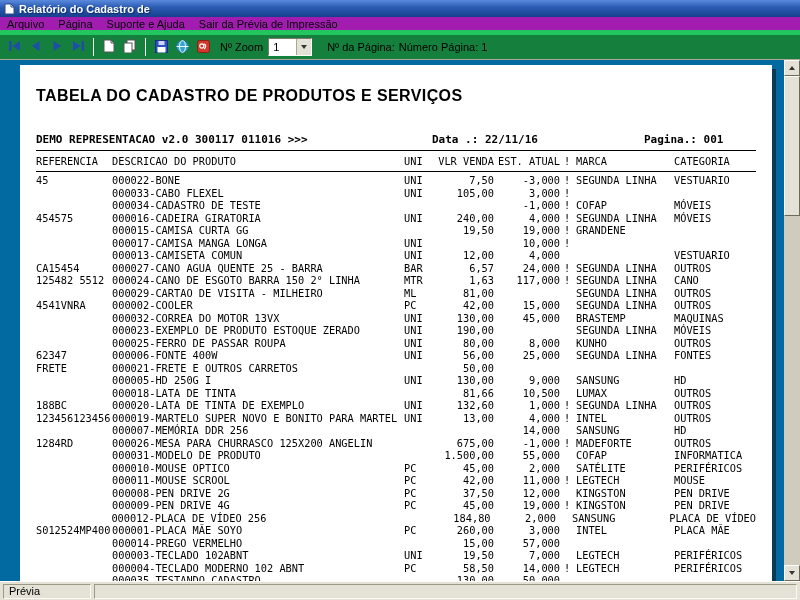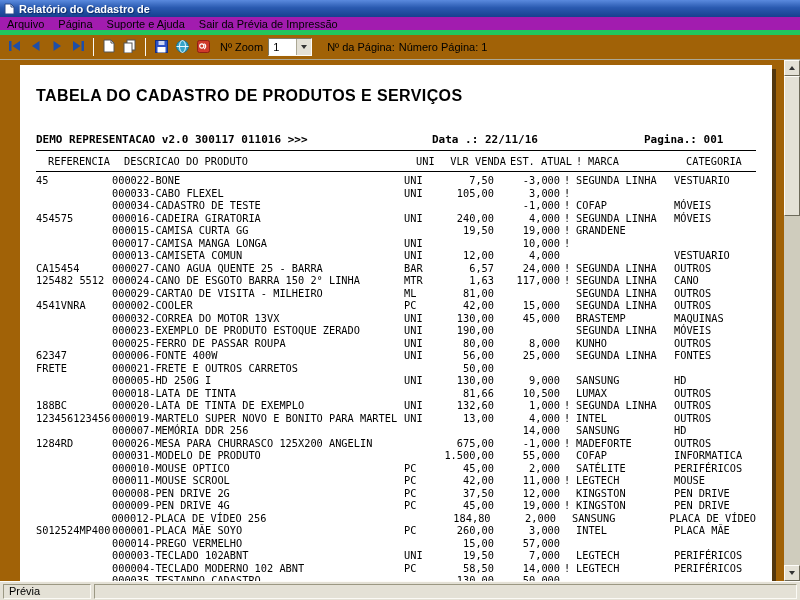--- a/index.html
+++ b/index.html
@@ -9,45 +9,45 @@
   
   .titlebar { height:17px; background:linear-gradient(180deg,#5a8ade 0%, #2a5ab0 45%, #16408f 100%); color:#fff; display:flex; align-items:center; padding:0 4px; gap:4px; flex:0 0 auto;text-align:right; }
   .titletext { font-size:11px; font-weight:bold; text-shadow:1px 1px 1px #0a2a66; white-space:nowrap; }
   .titleicon { display:flex; }
 
   
   .menubar { height:18px; background:#a21caf; border-bottom:5px solid #22c55e; display:flex; align-items:center; font-size:11px; color:#000; flex:0 0 auto; }
   .menuitem { padding:1px 7px; cursor:default; }
 
   
-  .toolbar { height:25px; background:#a16207; border-bottom:1px solid #aca895; display:flex; align-items:center; padding:0 5px; gap:1px; flex:0 0 auto; font-size:11px; }
+  .toolbar { height:25px; background:#15803d; border-bottom:1px solid #aca895; display:flex; align-items:center; padding:0 5px; gap:1px; flex:0 0 auto; font-size:11px; }
   .tbtn { width:20px; height:20px; display:flex; align-items:center; justify-content:center; border:1px solid transparent; }
   .tsep { width:1px; height:18px; background:#b4b09e; border-right:1px solid #f8f7f2; margin:0 4px; }
   .zoomlabel { margin:0 4px 0 6px; white-space:nowrap; }
   .combo { width:44px; height:18px; background:#fff; border:1px solid; border-color:#7b7968 #fdfcf8 #fdfcf8 #7b7968; display:flex; align-items:center; }
   .combo-val { flex:1; padding-left:4px; font-size:11px; }
   .combo-btn { width:15px; height:100%; background:#e4e1d6; border-left:1px solid #aca895; display:flex; align-items:center; justify-content:center; }
   .pageinfo { margin-left:14px; white-space:nowrap; display:flex; gap:4px; }
 
   .tri-down { width:0; height:0; border-left:3px solid transparent; border-right:3px solid transparent; border-top:4px solid #333; display:inline-block; }
   .tri-up { width:0; height:0; border-left:3px solid transparent; border-right:3px solid transparent; border-bottom:4px solid #333; display:inline-block; }
 
   
-  .main { flex:1 1 auto; background:#a16207; position:relative; overflow:hidden; }
+  .main { flex:1 1 auto; background:#0369a1; position:relative; overflow:hidden; }
   .page { position:absolute; left:20px; top:5px; width:752px; height:620px; background:#fff; box-shadow:4px 4px 0 rgba(20,20,20,.55); padding:22px 16px 0 16px; color:#000; }
 
   .rpt-title { font-size:16px; font-weight:bold; letter-spacing:.4px; margin-bottom:28px; font-family:"Liberation Sans", sans-serif; }
   .rpt-subhead { display:flex; font-family:"DejaVu Sans Mono", monospace; font-size:11px; font-weight:bold; margin-bottom:4px; }
   .rpt-subhead .demo { flex:1; }
   .rpt-subhead .date { width:172px; }
   .rpt-subhead .pg { width:112px;margin-left:40px; }
   .hr { border-top:1px solid #000; margin:2px 0; }
 
   .thead, .trow { display:flex; font-family:"DejaVu Sans Mono", monospace; font-size:10.3px; white-space:nowrap; }
-  .thead { padding:2px 0;margin-left:12px; }
+  .thead { padding:2px 0; }
   .trow { height:12.5px; line-height:12.5px; }
   .cell { display:block; overflow:visible; }
   .c-ref   { width:76px; }
   .c-desc  { width:292px; }
   .c-uni   { width:30px; }
   .c-vlr   { width:60px; text-align:right; }
   .c-est   { width:66px; text-align:right; }
   .c-flag  { width:14px; text-align:center; }
   .c-marca { width:100px; padding-left:2px; }
   .c-cat   { flex:1; }

